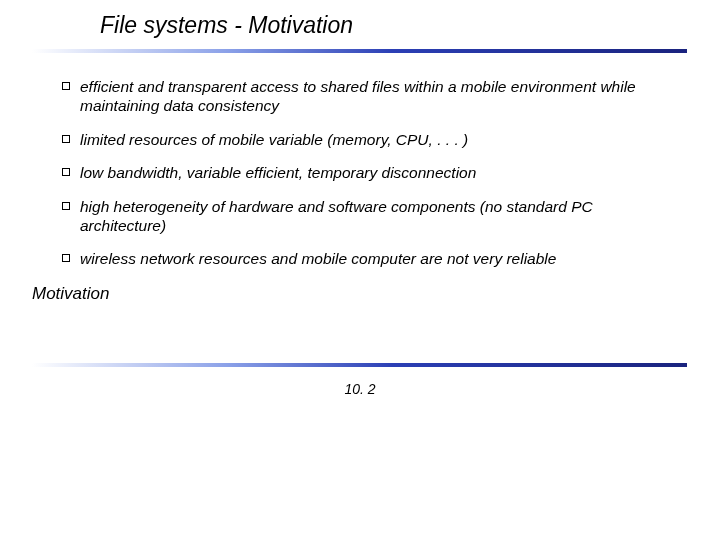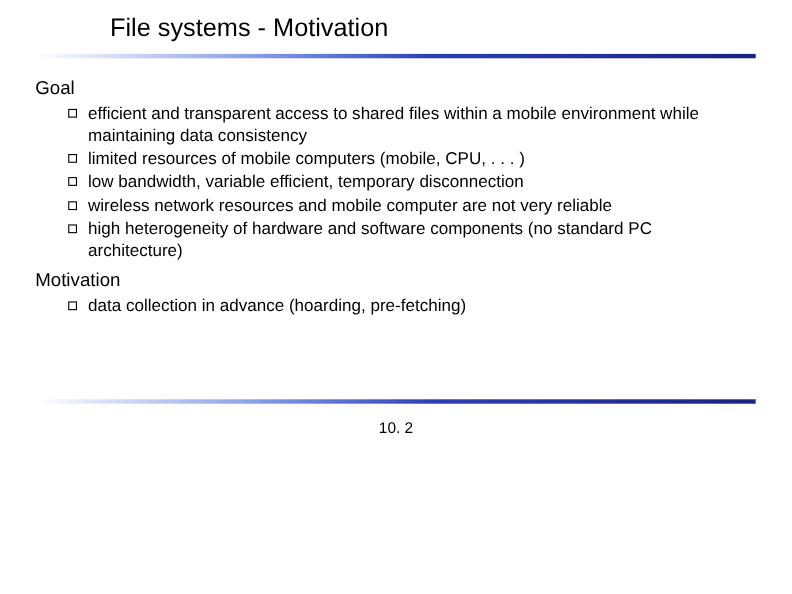--- a/index.html
+++ b/index.html
@@ -1,29 +1,29 @@
 <!DOCTYPE html>
 <html><head>
 <meta charset="utf-8">
 <style>
   * { margin: 0; padding: 0; box-sizing: border-box; }
   html, body { width: 720px; height: 540px; background: #fff; font-family: Arial, Helvetica, sans-serif; color: #000; }
-  .slide { position: relative; width: 720px; height: 413px; }
+  .slide { position: relative; width: 720px; height: 413px; font-style: italic; }
   .title-block { padding: 12px 0 0 100px; }
   .title { font-size: 23px; font-weight: 400; }
   .title-rule {
     margin: 10px 0 0 32px;
     height: 4px;
     width: 655px;
     background: linear-gradient(to right, #ffffff 0%, #8aa0e8 30%, #2b3fb5 55%, #1a237e 100%);
   }
   .body { padding: 10px 40px 0 32px; font-size: 15.5px; line-height: 1.25; }
   .section-head { font-size: 17px; margin: 6px 0 4px 0; }
   .bullets { margin-left: 30px; }
-  .bullet-row { display: flex; align-items: flex-start; margin: 2px 0; }
+  .bullet-row { display: flex; align-items: flex-start; margin: 14px 0; }
   .sq { width: 8px; height: 8px; border: 1px solid #000; margin: 5px 10px 0 0; flex: 0 0 auto; }
   .bt { flex: 1 1 auto; }
   .footer-rule {
     position: absolute;
     left: 32px;
     bottom: 46px;
     height: 4px;
     width: 655px;
     background: linear-gradient(to right, #ffffff 0%, #8aa0e8 30%, #2b3fb5 55%, #1a237e 100%);
   }
@@ -40,53 +40,48 @@
 <body>
 <div class="slide">
 
 <div class="title-block">
   <h1 class="title">File systems - Motivation</h1>
 </div>
 <div class="title-rule"></div>
 
 <div class="body">
 
-  <div class="section-head">Goal</div>
   <div class="bullets">
     <div class="bullet-row">
       <span class="sq"></span>
       <span class="bt">efficient and transparent access to shared files within a mobile environment while maintaining data consistency</span>
     </div>
   </div>
 
   <div class="bullets">
     <div class="bullet-row">
       <span class="sq"></span>
-      <span class="bt">limited resources of mobile computers (mobile, CPU, . . . )</span>
+      <span class="bt">limited resources of mobile variable (memory, CPU, . . . )</span>
     </div>
     <div class="bullet-row">
       <span class="sq"></span>
       <span class="bt">low bandwidth, variable efficient, temporary disconnection</span>
     </div>
     <div class="bullet-row">
       <span class="sq"></span>
-      <span class="bt">wireless network resources and mobile computer are not very reliable</span>
+      <span class="bt">high heterogeneity of hardware and software components (no standard PC architecture)</span>
     </div>
     <div class="bullet-row">
       <span class="sq"></span>
-      <span class="bt">high heterogeneity of hardware and software components (no standard PC architecture)</span>
+      <span class="bt">wireless network resources and mobile computer are not very reliable</span>
     </div>
   </div>
 
   <div class="section-head">Motivation</div>
   <div class="bullets">
-    <div class="bullet-row">
-      <span class="sq"></span>
-      <span class="bt">data collection in advance (hoarding, pre-fetching)</span>
-    </div>
   </div>
 
 </div>
 
 <div class="footer-rule"></div>
 <div class="pagenum">10. 2</div>
 
 </div>
 
 </body></html>

